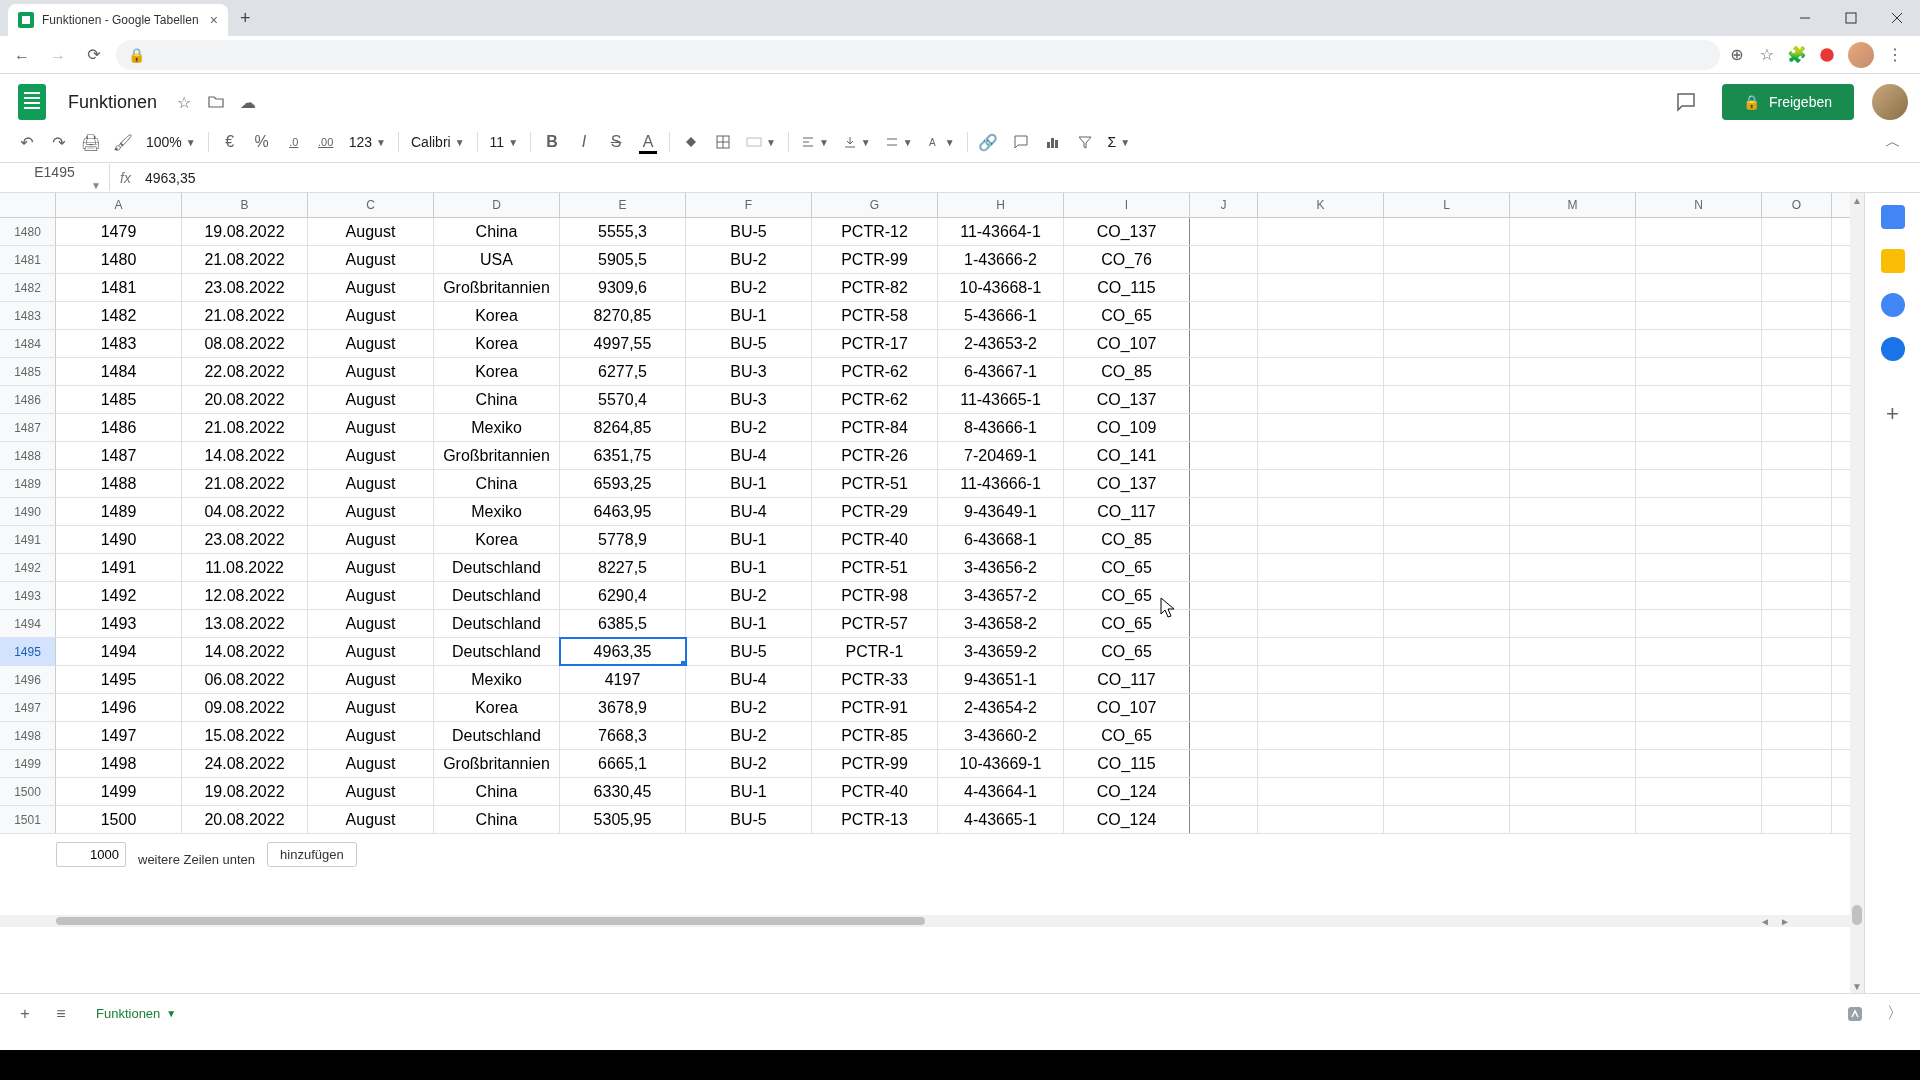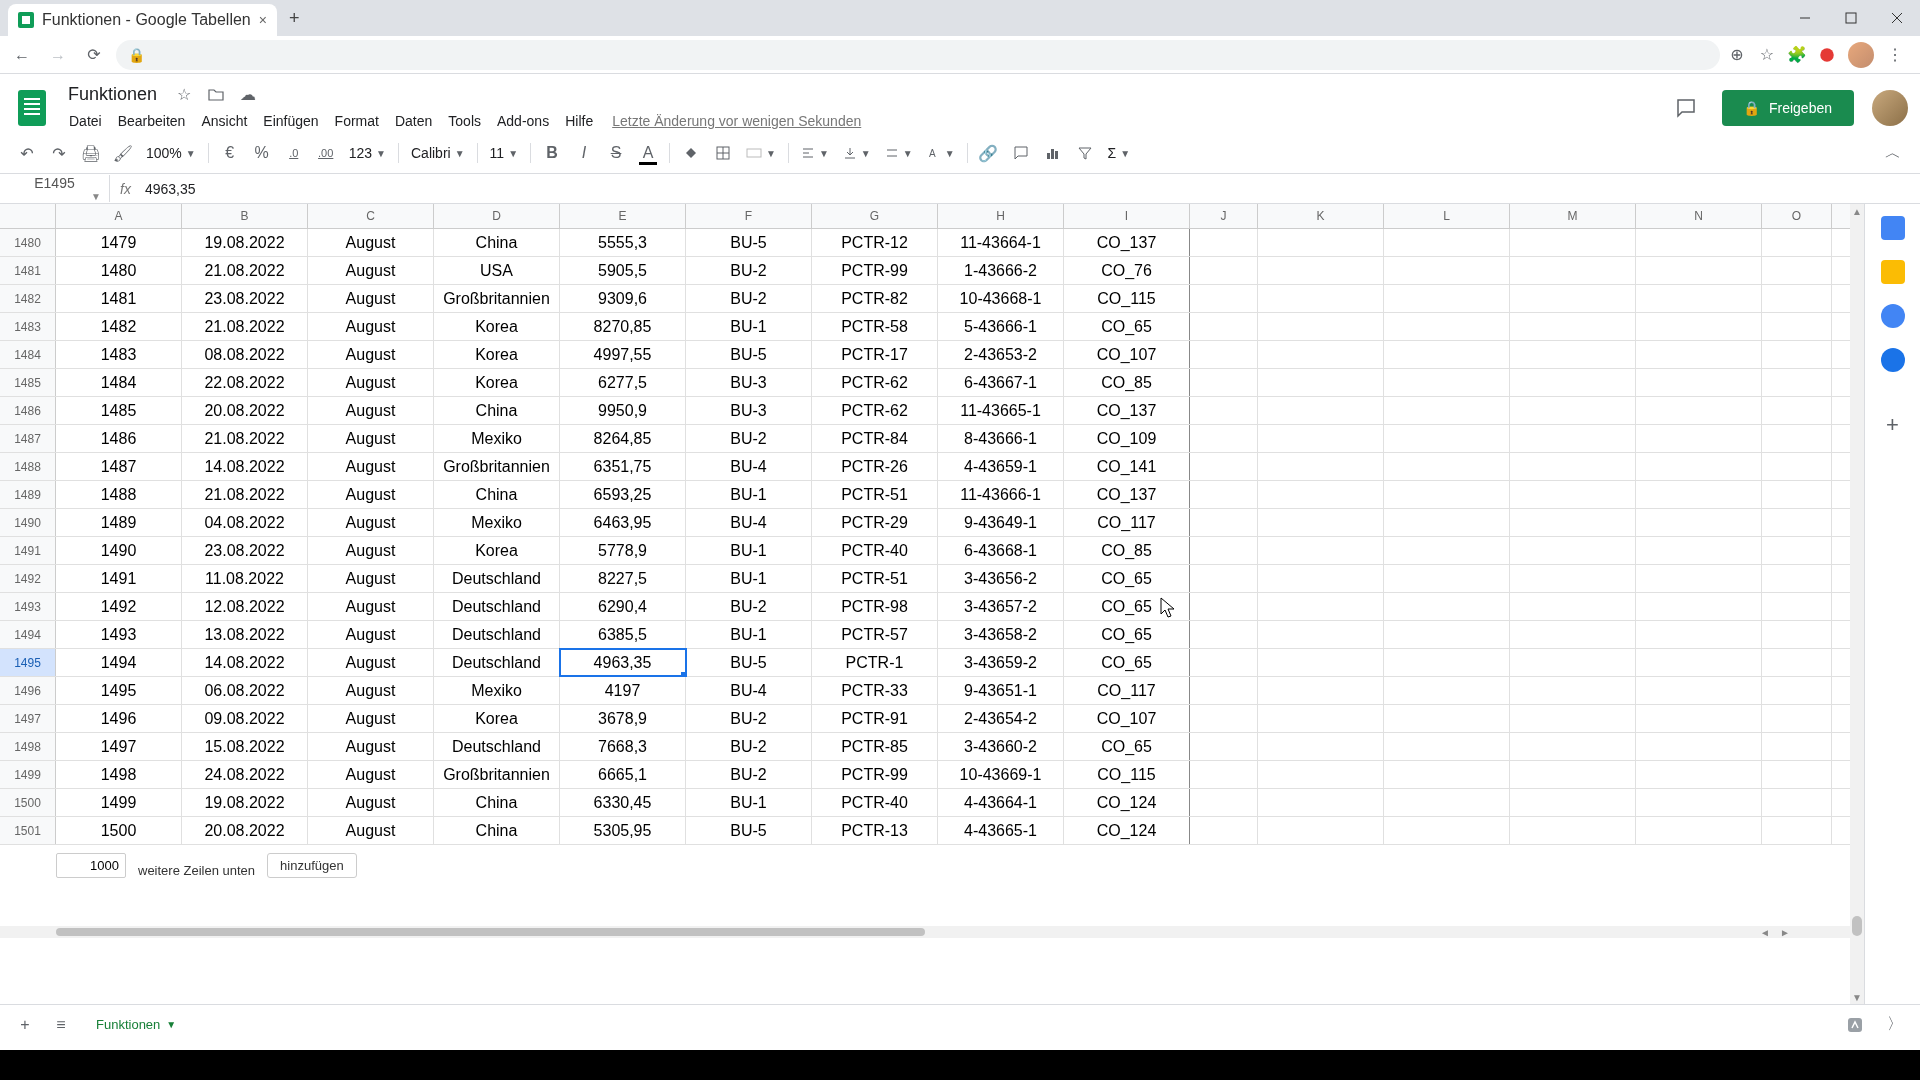--- a/index.html
+++ b/index.html
@@ -4,21 +4,21 @@
 <style>
 * { boxin: 0; padding: 0; box-sizing: border-box; }
 body { margin: 0; font-family: Arial, sans-serif; background: #fff; overflow: hidden; width: 1920px; height: 1080px; position: relative; }
 
 
 .browser-chrome { background: #dee1e6; }
 .tab-bar { display: flex; align-items: center; height: 36px; background: #dee1e6; padding-left: 8px; }
 .tab { display: flex; align-items: center; background: #fff; height: 32px; padding: 0 10px; border-radius: 8px 8px 0 0; gap: 8px; min-width: 220px; margin-top: 4px; }
 .favicon { width: 16px; height: 16px; background: #0f9d58; border-radius: 2px; display: flex; align-items: center; justify-content: center; }
 .favicon svg { width: 10px; height: 10px; }
-.tab-title { font-size: 16px; color: #333; flex: 1; }
+.tab-title { font-size: 12px; color: #333; flex: 1; }
 .tab-close { color: #666; font-size: 14px; cursor: pointer; }
 .new-tab { color: #444; font-size: 18px; padding: 0 12px; cursor: pointer; }
 .window-controls { margin-left: auto; display: flex; }
 .win-btn { width: 46px; height: 36px; display: flex; align-items: center; justify-content: center; cursor: pointer; }
 .win-btn svg { width: 12px; height: 12px; }
 
 .addr-bar { display: flex; align-items: center; background: #fff; height: 38px; padding: 0 8px; gap: 8px; border-bottom: 1px solid #dadce0; }
 .nav-btn { width: 28px; height: 28px; display: flex; align-items: center; justify-content: center; color: #5f6368; border-radius: 50%; cursor: pointer; }
 .nav-btn.disabled { color: #bdc1c6; }
 .url-field { flex: 1; background: #f1f3f4; border-radius: 16px; height: 30px; display: flex; align-items: center; padding: 0 12px; font-size: 14px; color: #202124; }
@@ -196,32 +196,20 @@
     <div class="doc-title-row">
       <span class="doc-title">Funktionen</span>
       <span class="doc-title-icon">☆</span>
       <span class="doc-title-icon">
           <svg width="16" height="16" viewBox="0 0 16 16">
             <path d="M1 3h5l2 2h7v8H1z" fill="none" stroke="#5f6368" stroke-width="1.2"></path>
           </svg>
         </span>
       <span class="doc-title-icon">☁</span>
     </div>
-    <div class="menu-row" id="menu-row">
-    <span class="menu-item">Datei</span>
-        <span class="menu-item">Bearbeiten</span>
-        <span class="menu-item">Ansicht</span>
-        <span class="menu-item">Einfügen</span>
-        <span class="menu-item">Format</span>
-        <span class="menu-item">Daten</span>
-        <span class="menu-item">Tools</span>
-        <span class="menu-item">Add-ons</span>
-        <span class="menu-item">Hilfe</span>
-        <span class="last-edit">Letzte Änderung vor wenigen Sekunden</span>
-      </div>
   </div>
   <div class="header-right">
     <div class="comment-btn">
         <svg width="20" height="20" viewBox="0 0 20 20">
           <path d="M2 2h16v12H6l-4 4z" fill="none" stroke="#5f6368" stroke-width="1.5"></path>
         </svg>
       </div>
     <button class="share-btn">
       <span>🔒</span>
       <span>Freigeben</span>
@@ -477,21 +465,21 @@
           <div class="cell cM"></div>
           <div class="cell cN"></div>
           <div class="cell cO"></div>
         </div>
         <div class="row">
           <div class="row-h">1486</div>
           <div class="cell cA">1485</div>
           <div class="cell cB">20.08.2022</div>
           <div class="cell cC">August</div>
           <div class="cell cD">China</div>
-          <div class="cell cE">9950,9</div>
+          <div class="cell cE">5570,4</div>
           <div class="cell cF">BU-3</div>
           <div class="cell cG">PCTR-62</div>
           <div class="cell cH">11-43665-1</div>
           <div class="cell cI" style="border-right: 1px solid rgb(136, 136, 136);">CO_137</div>
           <div class="cell cJ"></div>
           <div class="cell cK"></div>
           <div class="cell cL"></div>
           <div class="cell cM"></div>
           <div class="cell cN"></div>
           <div class="cell cO"></div>
@@ -516,21 +504,21 @@
         </div>
         <div class="row">
           <div class="row-h">1488</div>
           <div class="cell cA">1487</div>
           <div class="cell cB">14.08.2022</div>
           <div class="cell cC">August</div>
           <div class="cell cD">Großbritannien</div>
           <div class="cell cE">6351,75</div>
           <div class="cell cF">BU-4</div>
           <div class="cell cG">PCTR-26</div>
-          <div class="cell cH">4-43659-1</div>
+          <div class="cell cH">7-20469-1</div>
           <div class="cell cI" style="border-right: 1px solid rgb(136, 136, 136);">CO_141</div>
           <div class="cell cJ"></div>
           <div class="cell cK"></div>
           <div class="cell cL"></div>
           <div class="cell cM"></div>
           <div class="cell cN"></div>
           <div class="cell cO"></div>
         </div>
         <div class="row">
           <div class="row-h">1489</div>

